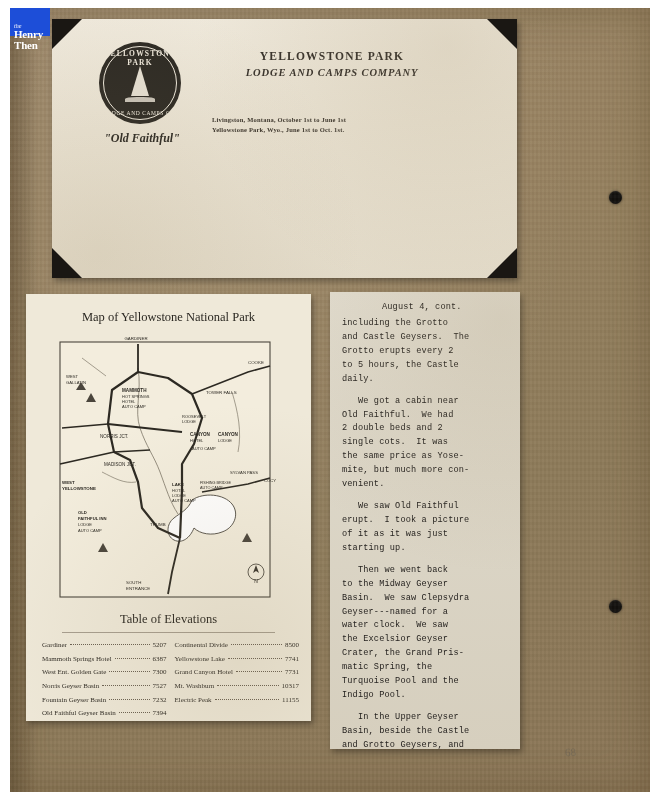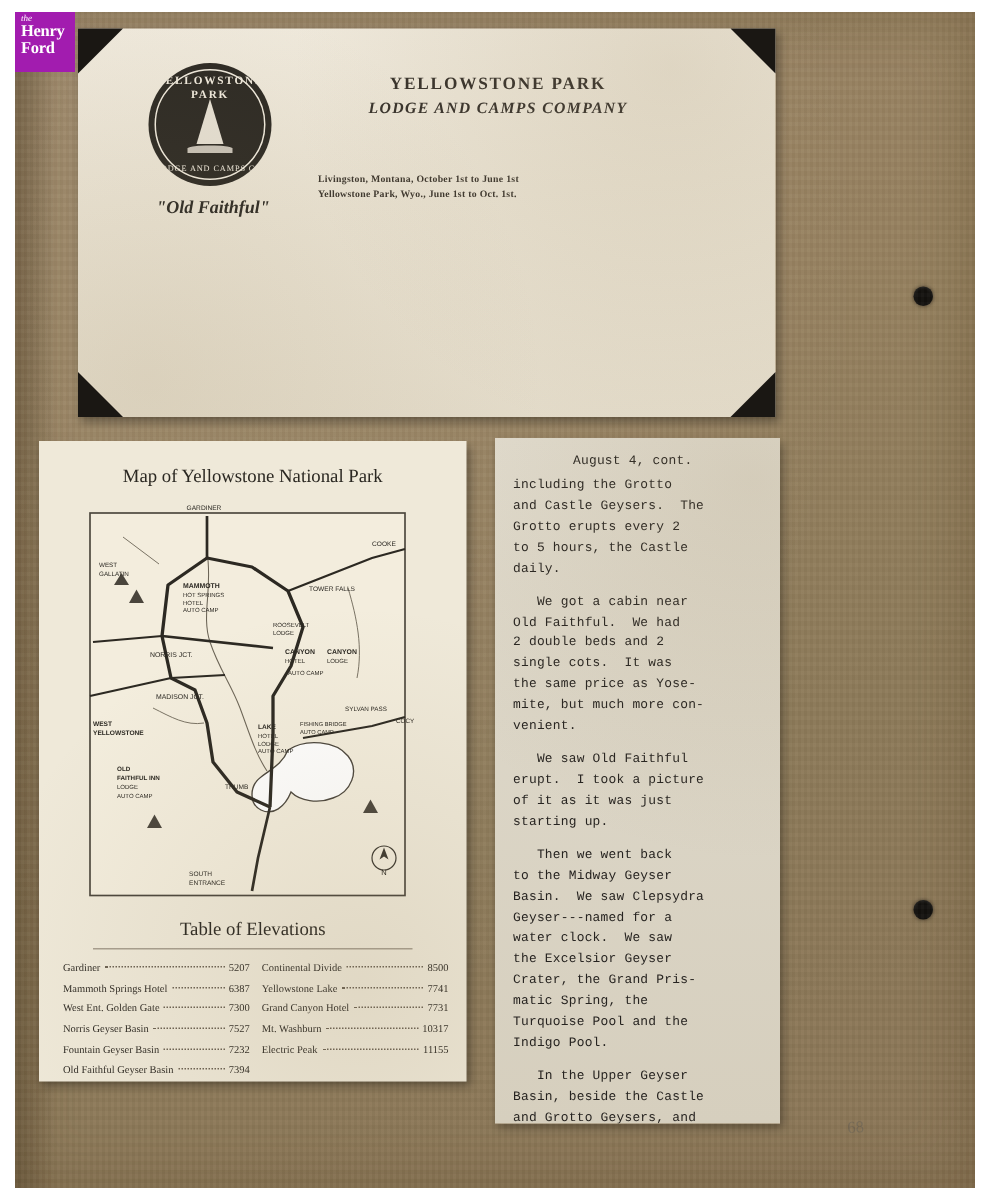--- a/index.html
+++ b/index.html
@@ -62,26 +62,26 @@
   }
   .hole.h1 { right: 28px; top: 183px; }
   .hole.h2 { right: 28px; top: 592px; }
 
   
   .brand {
     position: absolute;
     left: 10px;
     top: 8px;
     width: 40px;
-    height: 40px;
-    background: #a21caf;
+    height: 28px;
+    background: #1d4ed8;
     color: #fff;
     font-family: "Liberation Serif", serif;
     line-height: 1.02;
-    padding: 2px 3px 0 4px;
+    padding: 15px 3px 0 4px;
     box-sizing: border-box;
     z-index: 20;
   }
   .brand .the { font-size: 6px; font-style: italic; display: block; }
   .brand .henry { font-size: 11px; font-weight: bold; display: block; letter-spacing: -0.2px;}
   .brand .ford { font-size: 11px; font-weight: bold; display: block; letter-spacing: -0.2px;}
 
   
   .letterhead {
     position: absolute;
@@ -351,21 +351,21 @@
   <div class="scrapbook">
     <div class="gutter"></div>
     <div class="hole h1"></div>
     <div class="hole h2"></div>
     <div class="pencil">68</div>
   </div>
 
   <div class="brand">
     <span class="the">the</span>
     <span class="henry">Henry</span>
-    <span class="ford">Ford</span>
+    <span class="ford">Then</span>
   </div>
 
   <div class="letterhead">
     <div class="corner tl"></div>
     <div class="corner tr"></div>
     <div class="corner bl"></div>
     <div class="corner br"></div>
 
     <div class="emblem">
       <div class="ring"></div>

